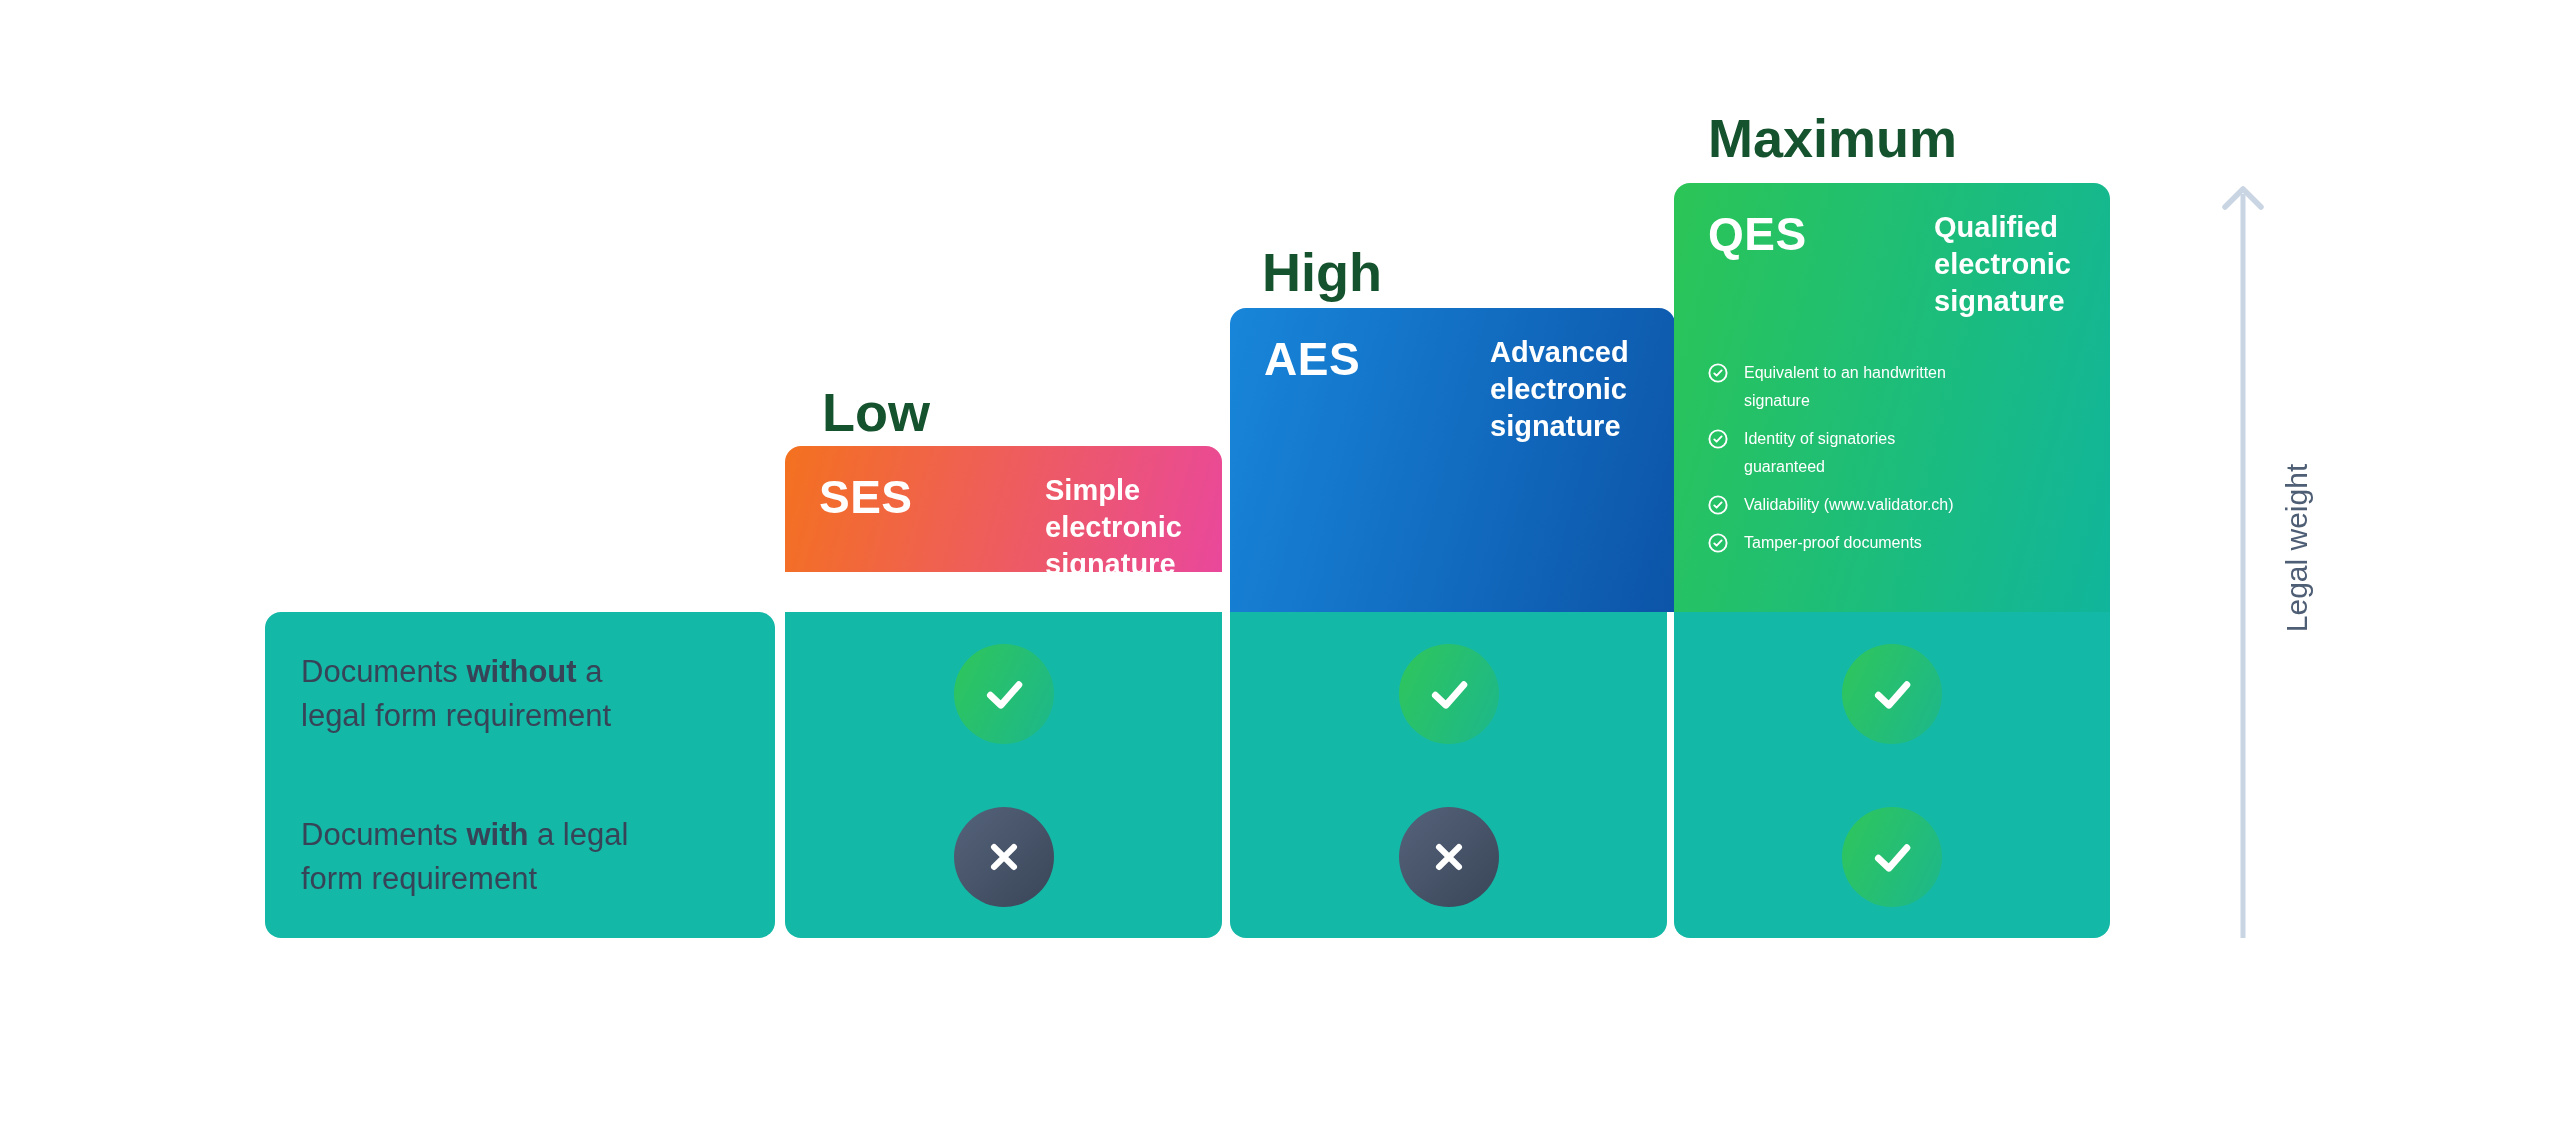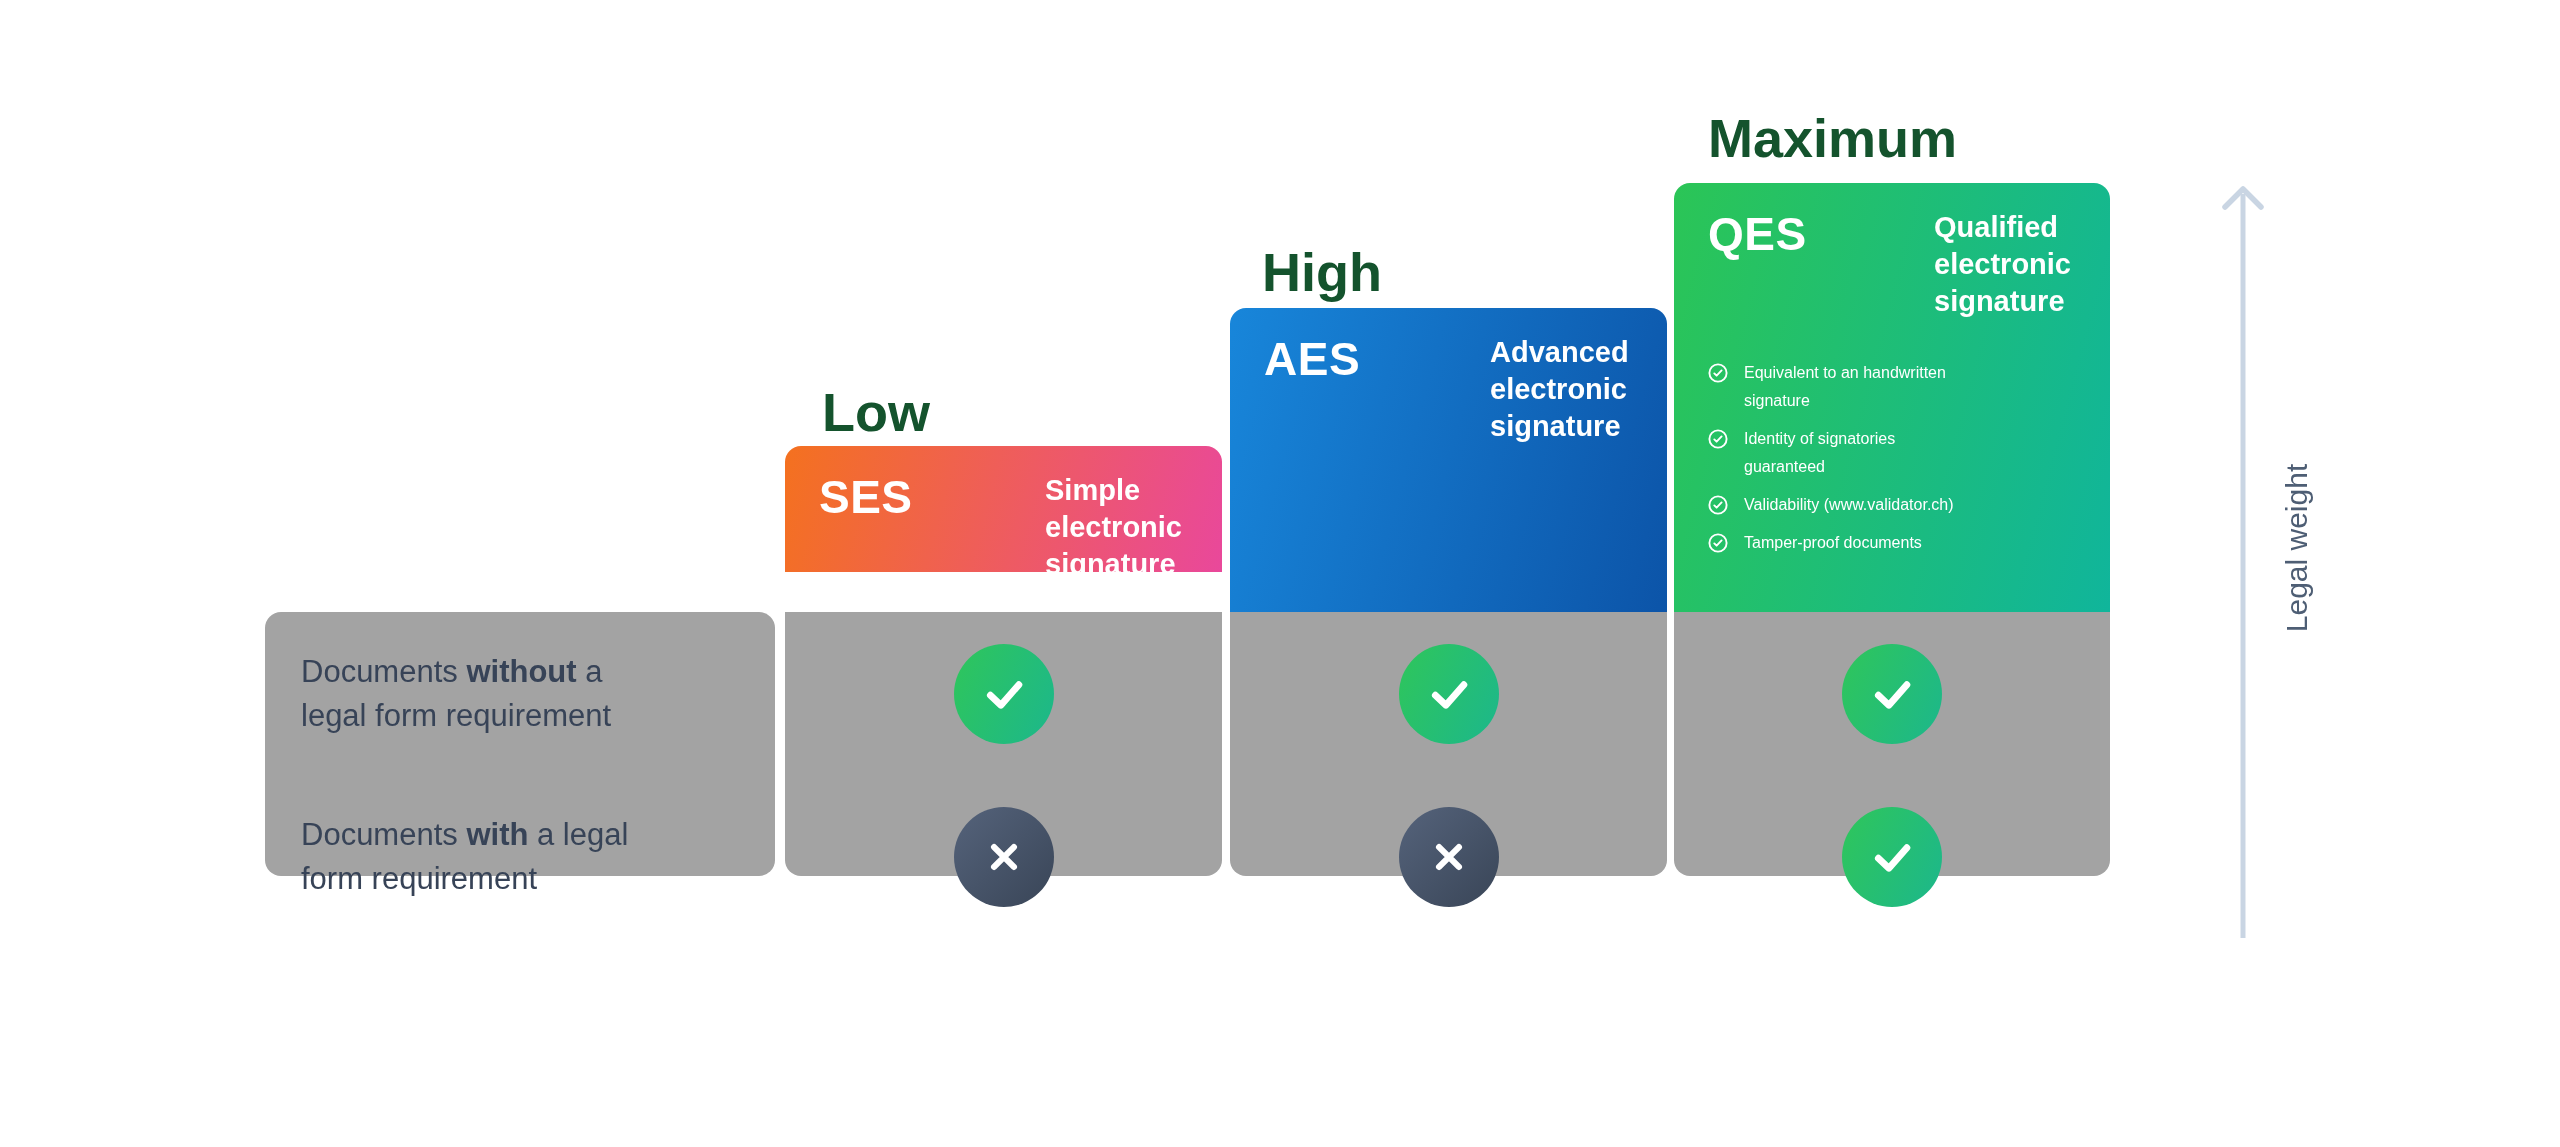--- a/index.html
+++ b/index.html
@@ -22,21 +22,21 @@
   .card .subtitle{position:absolute;left:260px;top:26px;width:160px;
                   font-size:29px;font-weight:700;line-height:37px;white-space:pre-line;}
 
   
   .features{position:absolute;left:34px;top:176px;width:370px;list-style:none;margin:0;padding:0;}
   .feature{display:flex;align-items:flex-start;margin-bottom:10px;
            font-size:16px;line-height:28px;white-space:pre-line;}
   .feature .f-icon{flex:0 0 20px;width:20px;height:20px;margin:4px 16px 0 0;}
 
   
-  .panel{position:absolute;top:612px;height:264px;background:#a3a3a3;}
+  .panel{position:absolute;top:612px;height:326px;background:#14b8a6;}
   .row-labels{left:265px;width:510px;border-radius:16px;}
   .col-panel{border-radius:0 0 16px 16px;width:437px;}
   .col-ses{left:785px;} .col-aes{left:1230px;} .col-qes{left:1674px;width:436px;}
   .panel-row{height:163px;display:flex;align-items:center;justify-content:center;}
   .row-labels .panel-row{justify-content:flex-start;padding:0 30px 0 36px;box-sizing:border-box;}
   .row-label{font-size:31px;line-height:44px;color:#374357;white-space:pre-line;}
   .row-label b{font-weight:700;}
 
   
   .cell{width:100px;height:100px;border-radius:50%;display:flex;align-items:center;justify-content:center;}
@@ -61,21 +61,21 @@
   <div class="level-label label-aes">High</div>
   <div class="level-label label-qes">Maximum</div>
 
   <div class="card card-ses" style="background: linear-gradient(105deg, rgb(244, 113, 31), rgb(233, 72, 155));">
     <span class="abbr">SES</span>
     <span class="subtitle">Simple
 electronic
 signature</span>
   </div>
 
-  <div class="card card-aes" style="background: linear-gradient(105deg, rgb(24, 134, 218), rgb(12, 84, 168));">
+  <div class="card card-aes" style="background: linear-gradient(105deg, rgb(24, 134, 218), rgb(12, 84, 168)); padding-left: 8px;">
     <span class="abbr">AES</span>
     <span class="subtitle">Advanced
 electronic
 signature</span>
   </div>
 
   <div class="card card-qes" style="background: linear-gradient(105deg, rgb(43, 197, 86), rgb(16, 181, 155));">
     <span class="abbr">QES</span>
     <span class="subtitle">Qualified
 electronic

